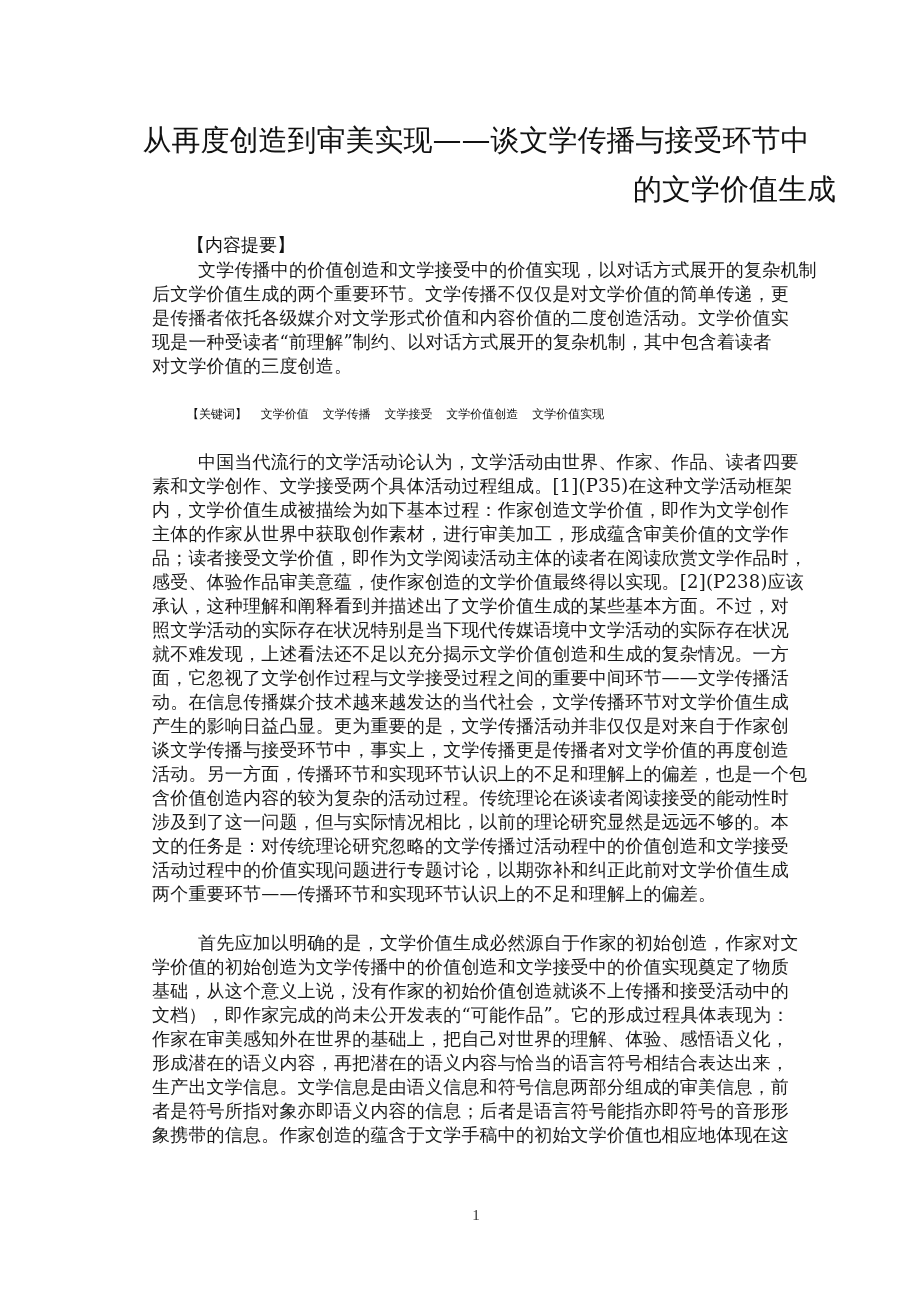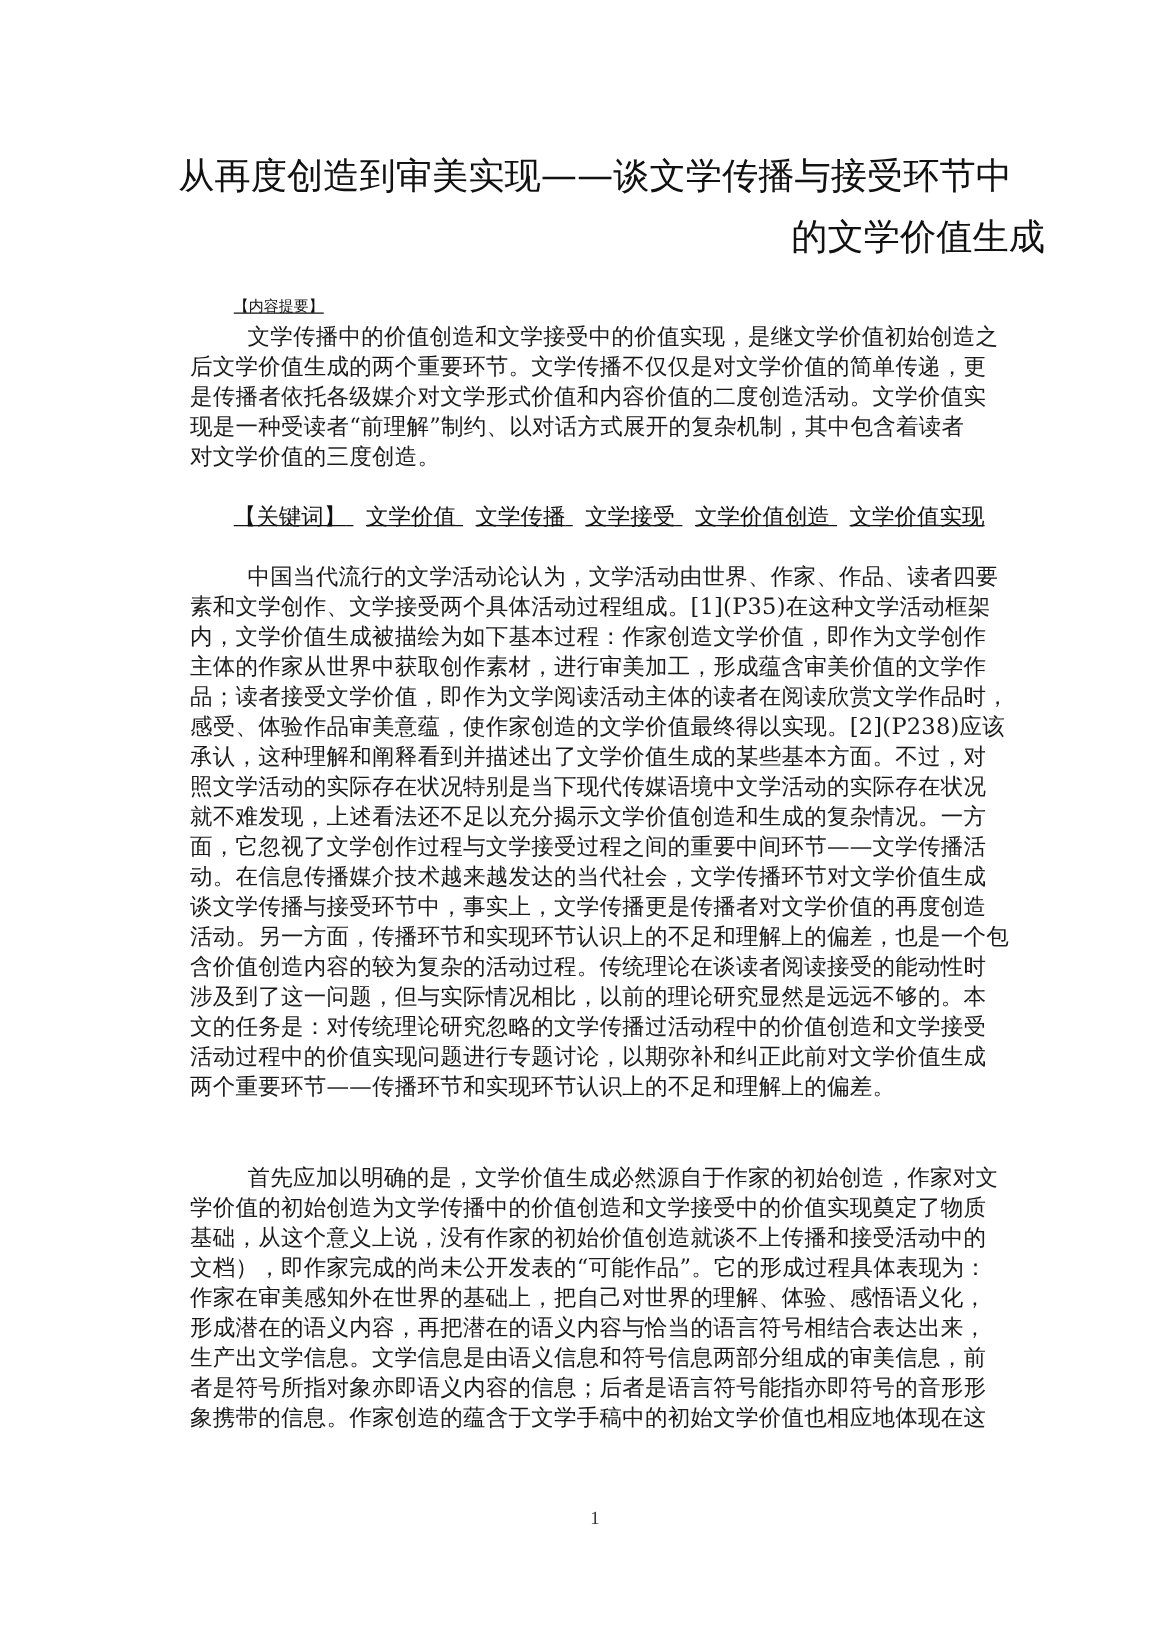--- a/index.html
+++ b/index.html
@@ -52,33 +52,31 @@
       display: block;
       white-space: nowrap;
       height: 24px;
       overflow: visible;
       letter-spacing: 0.2px;
     }
     .abstract-label {
       position: absolute;
       left: 171px;
       top: 233px;
-      font-size: 12px;
+      font-size: 18px;
       line-height: 24px;
-      text-decoration: underline;
     }
     .abstract { top: 258px; }
     .keywords {
       position: absolute;
       left: 171px;
       top: 402px;
-      font-size: 18px;
+      font-size: 12px;
       line-height: 24px;
       white-space: nowrap;
-      text-decoration: underline;
     }
     .keywords .kw { margin-left: 10px; }
     .keywords .kw:first-of-type { margin-left: 14px; }
     .para1 { top: 450px; }
     .para2 { top: 931px; }
     .indent { padding-left: 46px; }
     .page-number {
       position: absolute;
       left: 0;
       width: 920px;
@@ -93,21 +91,21 @@
 <body>
 
 <div class="page">
 
   <h1 class="title l1">从再度创造到审美实现——谈文学传播与接受环节中</h1>
   <h1 class="title l2">的文学价值生成</h1>
 
   <div class="abstract-label">【内容提要】</div>
 
   <div class="block abstract">
-    <span class="line indent">文学传播中的价值创造和文学接受中的价值实现，是继文学价值初始创造之</span>
+    <span class="line indent">文学传播中的价值创造和文学接受中的价值实现，以对话方式展开的复杂机制</span>
     <span class="line">后文学价值生成的两个重要环节。文学传播不仅仅是对文学价值的简单传递，更</span>
     <span class="line">是传播者依托各级媒介对文学形式价值和内容价值的二度创造活动。文学价值实</span>
     <span class="line">现是一种受读者“前理解”制约、以对话方式展开的复杂机制，其中包含着读者</span>
     <span class="line">对文学价值的三度创造。</span>
   </div>
 
   <div class="keywords">
     <span>【关键词】</span>
     <span class="kw">文学价值</span>
     <span class="kw">文学传播</span>
@@ -121,20 +119,21 @@
     <span class="line">素和文学创作、文学接受两个具体活动过程组成。[1](P35)在这种文学活动框架</span>
     <span class="line">内，文学价值生成被描绘为如下基本过程：作家创造文学价值，即作为文学创作</span>
     <span class="line">主体的作家从世界中获取创作素材，进行审美加工，形成蕴含审美价值的文学作</span>
     <span class="line">品；读者接受文学价值，即作为文学阅读活动主体的读者在阅读欣赏文学作品时，</span>
     <span class="line">感受、体验作品审美意蕴，使作家创造的文学价值最终得以实现。[2](P238)应该</span>
     <span class="line">承认，这种理解和阐释看到并描述出了文学价值生成的某些基本方面。不过，对</span>
     <span class="line">照文学活动的实际存在状况特别是当下现代传媒语境中文学活动的实际存在状况</span>
     <span class="line">就不难发现，上述看法还不足以充分揭示文学价值创造和生成的复杂情况。一方</span>
     <span class="line">面，它忽视了文学创作过程与文学接受过程之间的重要中间环节——文学传播活</span>
     <span class="line">动。在信息传播媒介技术越来越发达的当代社会，文学传播环节对文学价值生成</span>
+    <span class="line">产生的影响日益凸显。更为重要的是，文学传播活动并非仅仅是对来自于作家创</span>
     <span class="line">谈文学传播与接受环节中，事实上，文学传播更是传播者对文学价值的再度创造</span>
     <span class="line">活动。另一方面，传播环节和实现环节认识上的不足和理解上的偏差，也是一个包</span>
     <span class="line">含价值创造内容的较为复杂的活动过程。传统理论在谈读者阅读接受的能动性时</span>
     <span class="line">涉及到了这一问题，但与实际情况相比，以前的理论研究显然是远远不够的。本</span>
     <span class="line">文的任务是：对传统理论研究忽略的文学传播过活动程中的价值创造和文学接受</span>
     <span class="line">活动过程中的价值实现问题进行专题讨论，以期弥补和纠正此前对文学价值生成</span>
     <span class="line">两个重要环节——传播环节和实现环节认识上的不足和理解上的偏差。</span>
   </div>
 
   <div class="block para2">

